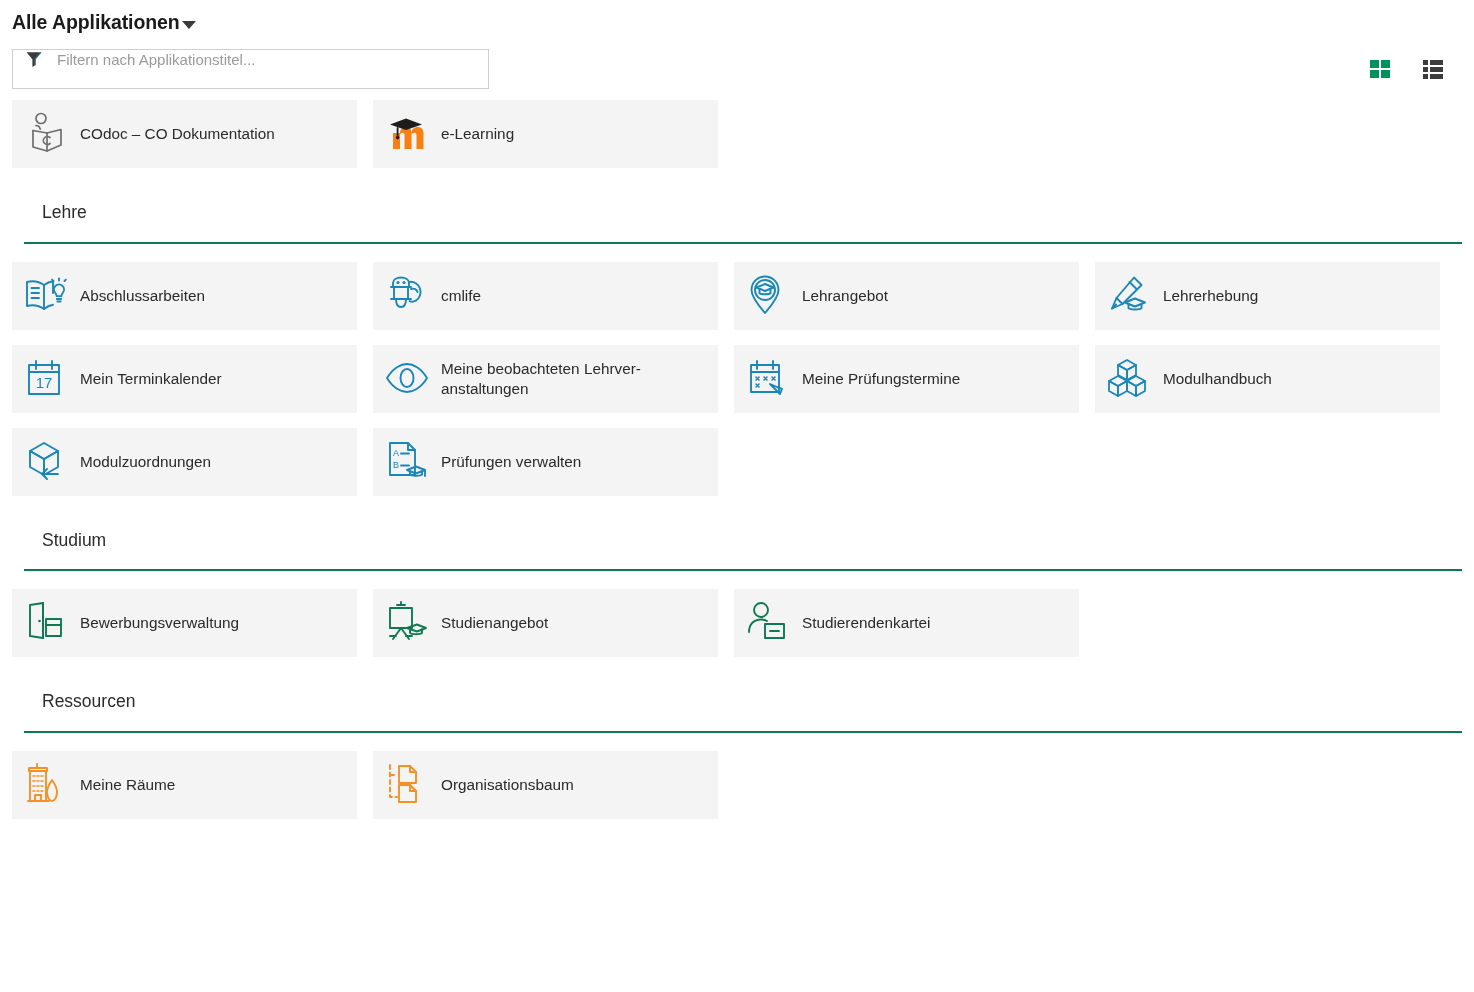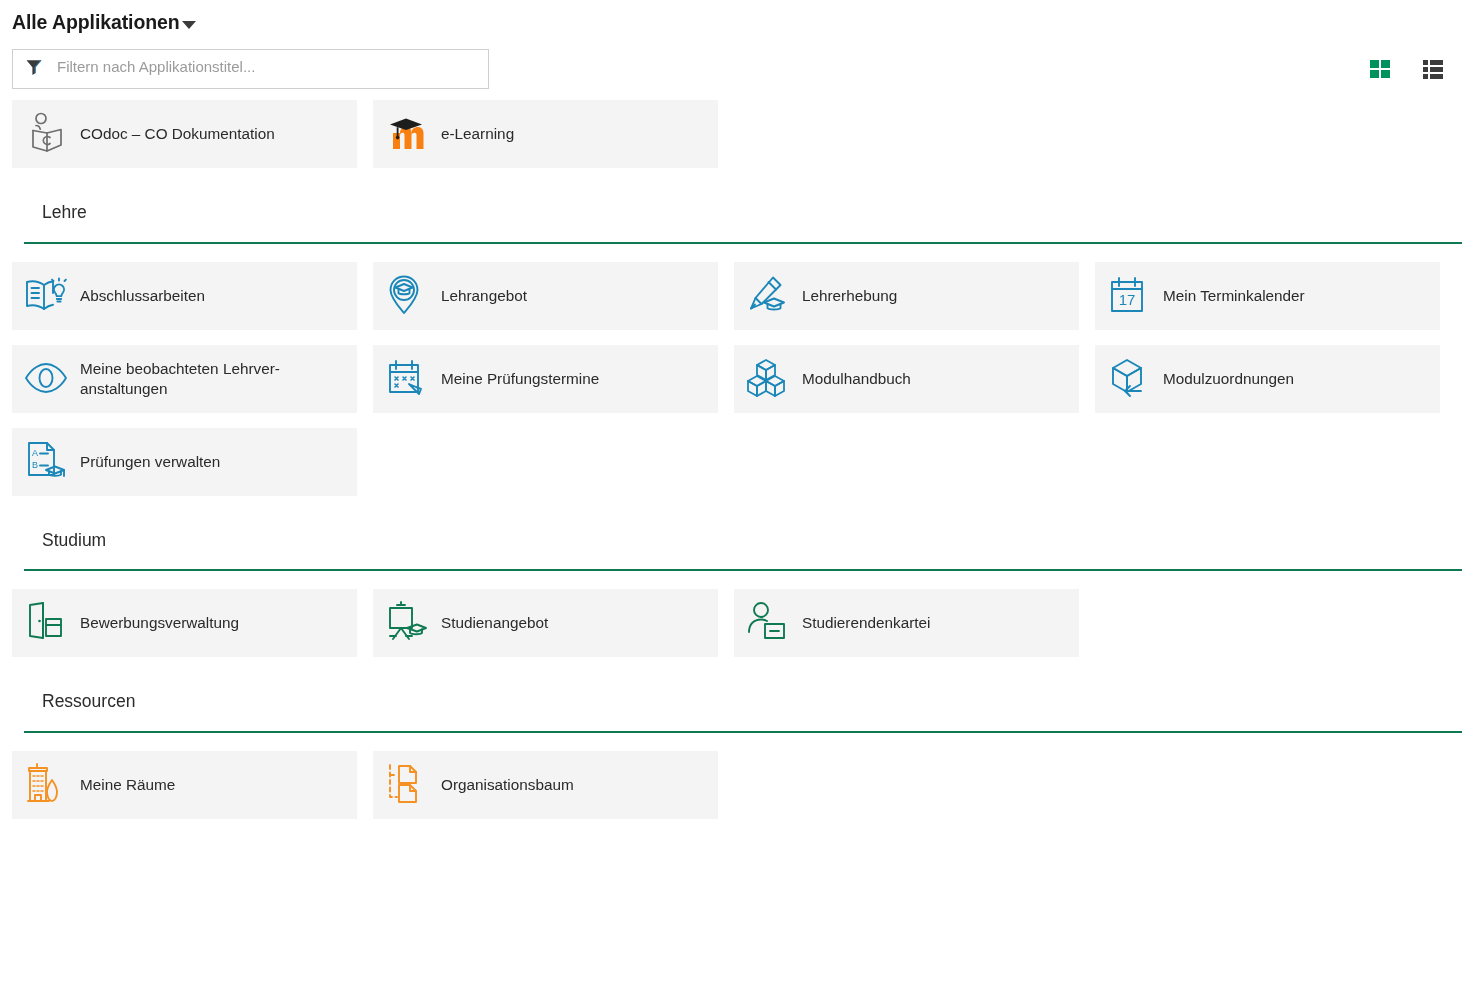--- a/index.html
+++ b/index.html
@@ -49,22 +49,22 @@
     padding: 0 12px;
     display: flex;
     align-items: center;
   }
   .filter-box {
     width: 477px;
     height: 40px;
     border: 1px solid #cfcfcf;
     background: #fff;
     display: flex;
-    align-items: flex-end;
-    padding: 12px 12px;
+    align-items: flex-start;
+    padding: 0 12px;
     gap: 12px;
   }
   .filter-box svg { flex: 0 0 auto; display:block; }
   .filter-input {
     border: 0;
     outline: 0;
     flex: 1 1 auto;
     font-family: "Liberation Sans", sans-serif;
     font-size: 15px;
     color: #3b3b3b;
@@ -232,20 +232,37 @@
           <path d="M20 36 C23 33.5 26 32.3 29 31.8"></path>
           <path d="M7.5 15 h7.5 M7.5 20 h7.5 M7.5 25 h7.5"></path>
           <path d="M31 19.5 a5 5 0 1 1 8 0 c-1.2 1.5-1.6 2.1-1.7 3.6 h-4.6 c-.1-1.5-.5-2.1-1.7-3.6 z"></path>
           <path d="M32.8 26 h4.4 M33.4 28.5 h3.2"></path>
           <path d="M35 5.5 v2 M40.5 8 l1.4-1.4 M29.5 8 L28 6.6"></path>
         </svg>
       </span>
       <span class="tile-label">Abschlussarbeiten</span>
     </div>
 
+    <div class="tile">
+      <span class="tile-icon">
+        <svg width="46" height="44" viewBox="0 0 46 44" fill="none" stroke="#1b87b9" stroke-width="1.9" stroke-linecap="round" stroke-linejoin="round" aria-hidden="true">
+          <path d="M8 10 C8 6.5 11.5 4.5 16 4.5 C20.5 4.5 24 6.5 24 10 L24 14 L8 14 Z"></path>
+          <circle cx="13" cy="9.5" r="1.6" fill="#1b87b9" stroke="none"></circle>
+          <circle cx="19" cy="9.5" r="1.6" fill="#1b87b9" stroke="none"></circle>
+          <path d="M6 14 h20"></path>
+          <path d="M9 14 v12 M23 14 v12"></path>
+          <path d="M6 26 h20"></path>
+          <path d="M11 26 C11 31 13 34 16 34 C19 34 21 31 21 26"></path>
+          <path d="M24 9 C29 8 33.5 11 35 15.5 C36.5 20 35 25 31 27.5"></path>
+          <path d="M31 27.5 C28.5 29 26 29 24.5 28"></path>
+          <path d="M26 16 C29 15 32 16.5 32.5 19"></path>
+        </svg>
+      </span>
+      <span class="tile-label">cmlife</span>
+    </div>
 
     <div class="tile">
       <span class="tile-icon">
         <svg width="46" height="44" viewBox="0 0 46 44" fill="none" stroke="#1b87b9" stroke-width="1.9" stroke-linecap="round" stroke-linejoin="round" aria-hidden="true">
           <path d="M19 3.5 C11.5 3.5 5.5 9.5 5.5 17 C5.5 25 14 34 19 40 C24 34 32.5 25 32.5 17 C32.5 9.5 26.5 3.5 19 3.5 Z"></path>
           <circle cx="19" cy="17" r="10"></circle>
           <path d="M10.5 14.5 L19 11 L27.5 14.5 L19 18 Z"></path>
           <path d="M13.5 16 v4.2 C15 21.6 23 21.6 24.5 20.2 V16"></path>
         </svg>
       </span>

